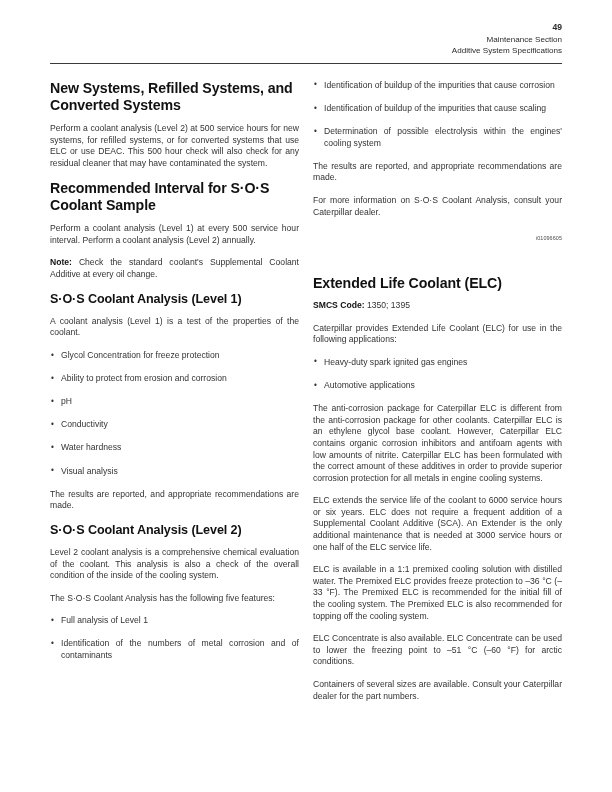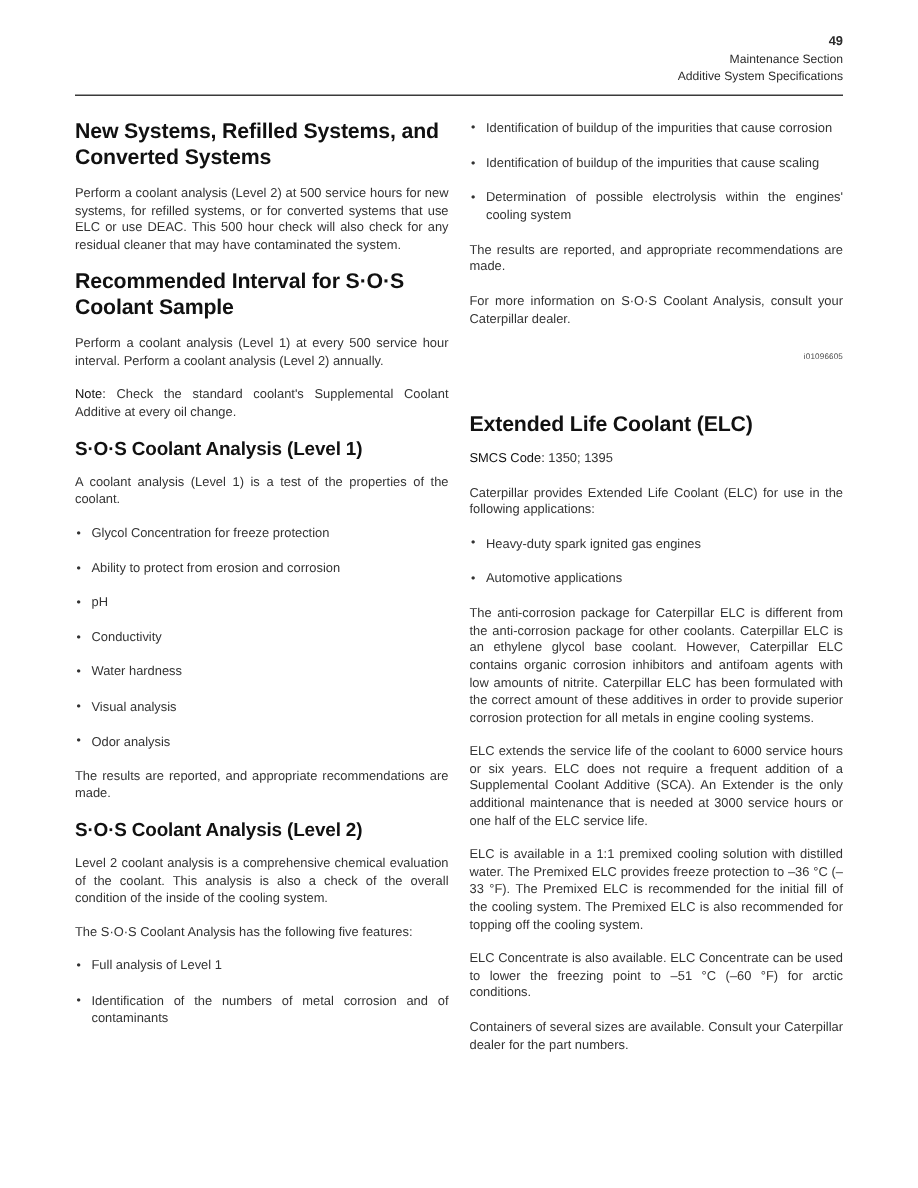--- a/index.html
+++ b/index.html
@@ -74,21 +74,21 @@
   }
 
   p.body {
     font-size: 8.6px;
     line-height: 11.6px;
     margin: 0 0 11px 0;
     text-align: justify;
     color: #333333;
   }
   p.body:last-child { margin-bottom: 0; }
-  p.body b { color: #111111; font-weight: normal; }
+  p.body b { color: #111111; font-weight: bold; }
 
   ul.bul {
     list-style: none;
     margin: 0 0 11px 0;
     padding: 0;
   }
   ul.bul li {
     position: relative;
     font-size: 8.6px;
     line-height: 11.6px;
@@ -144,21 +144,20 @@
       <h2 class="sect spacer-above">S·O·S Coolant Analysis (Level 1)</h2>
       <p class="body">A coolant analysis (Level 1) is a test of the properties of the coolant.</p>
 
       <ul class="bul loose">
         <li>Glycol Concentration for freeze protection</li>
         <li>Ability to protect from erosion and corrosion</li>
         <li>pH</li>
         <li>Conductivity</li>
         <li>Water hardness</li>
         <li>Visual analysis</li>
-        <li>Odor analysis</li>
       </ul>
 
       <p class="body" style="margin-top:11px;">The results are reported, and appropriate recommendations are made.</p>
 
       <h2 class="sect spacer-above">S·O·S Coolant Analysis (Level 2)</h2>
       <p class="body">Level 2 coolant analysis is a comprehensive chemical evaluation of the coolant. This analysis is also a check of the overall condition of the inside of the cooling system.</p>
       <p class="body">The S·O·S Coolant Analysis has the following five features:</p>
 
       <ul class="bul loose">
         <li>Full analysis of Level 1</li>

